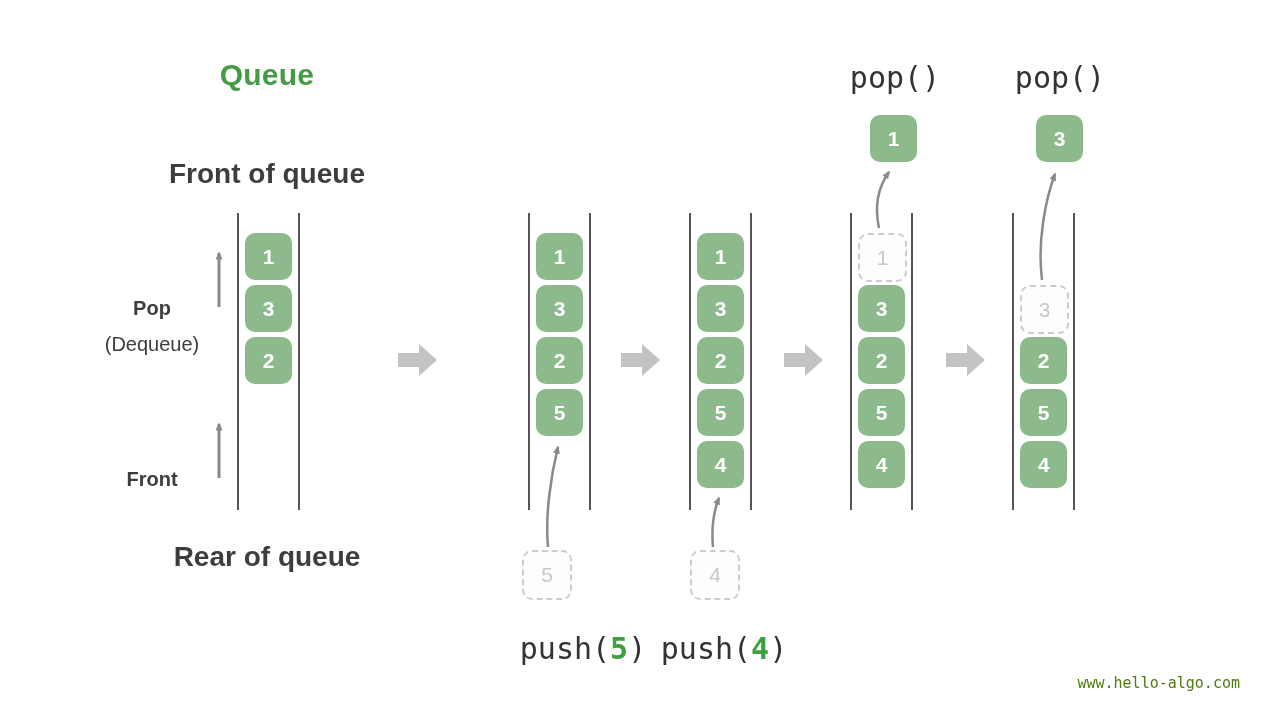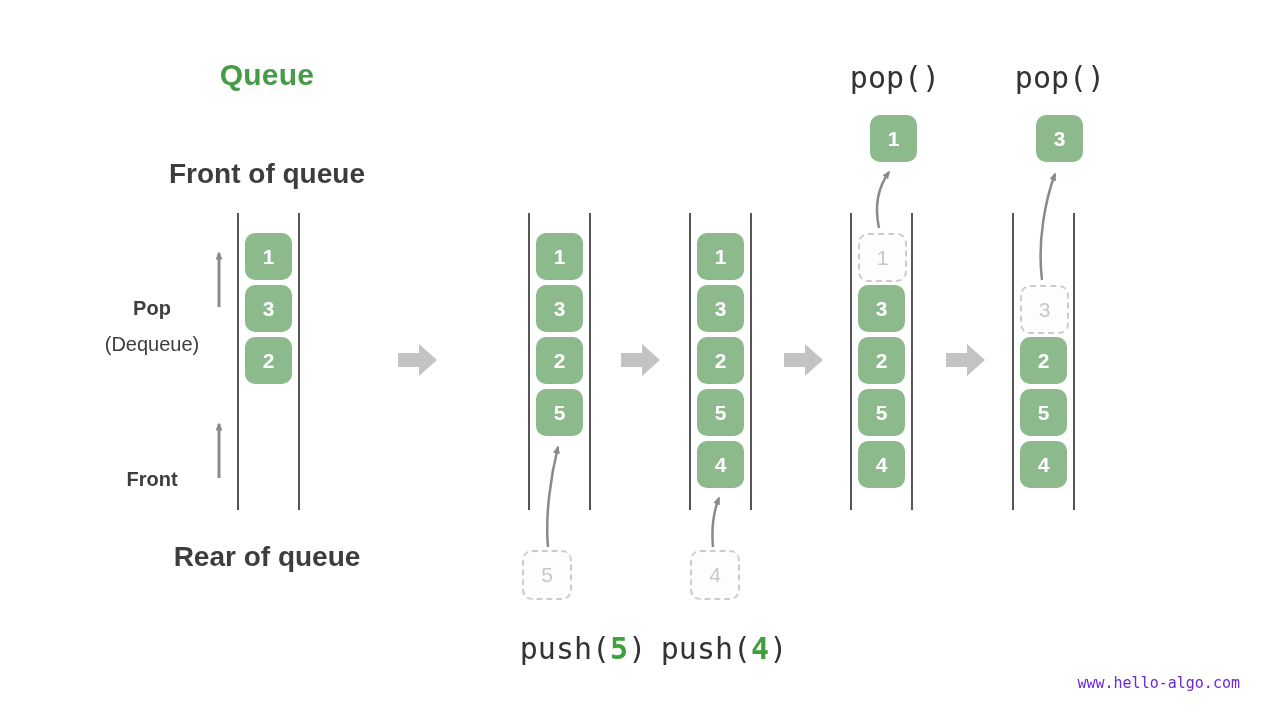--- a/index.html
+++ b/index.html
@@ -43,21 +43,21 @@
     color:#ffffff;font-size:21px;font-weight:bold;
     display:flex;align-items:center;justify-content:center;
   }
   .code-label{
     position:absolute;transform:translateX(-50%);
     font-family:"DejaVu Sans Mono",monospace;font-size:30px;color:#333333;white-space:nowrap;
   }
   .code-label .arg{color:#3FA03F;font-weight:bold;}
   .watermark{
     position:absolute;right:40px;top:674px;
-    font-family:"DejaVu Sans Mono",monospace;font-size:15px;color:#6d28d9;
+    font-family:"DejaVu Sans Mono",monospace;font-size:15px;color:#4d7c0f;
   }
   svg.overlay{position:absolute;left:0;top:0;pointer-events:none;}
 </style>
 </head>
 <body>
 
 <div class="canvas">
 
   <div class="title">Queue</div>
 

